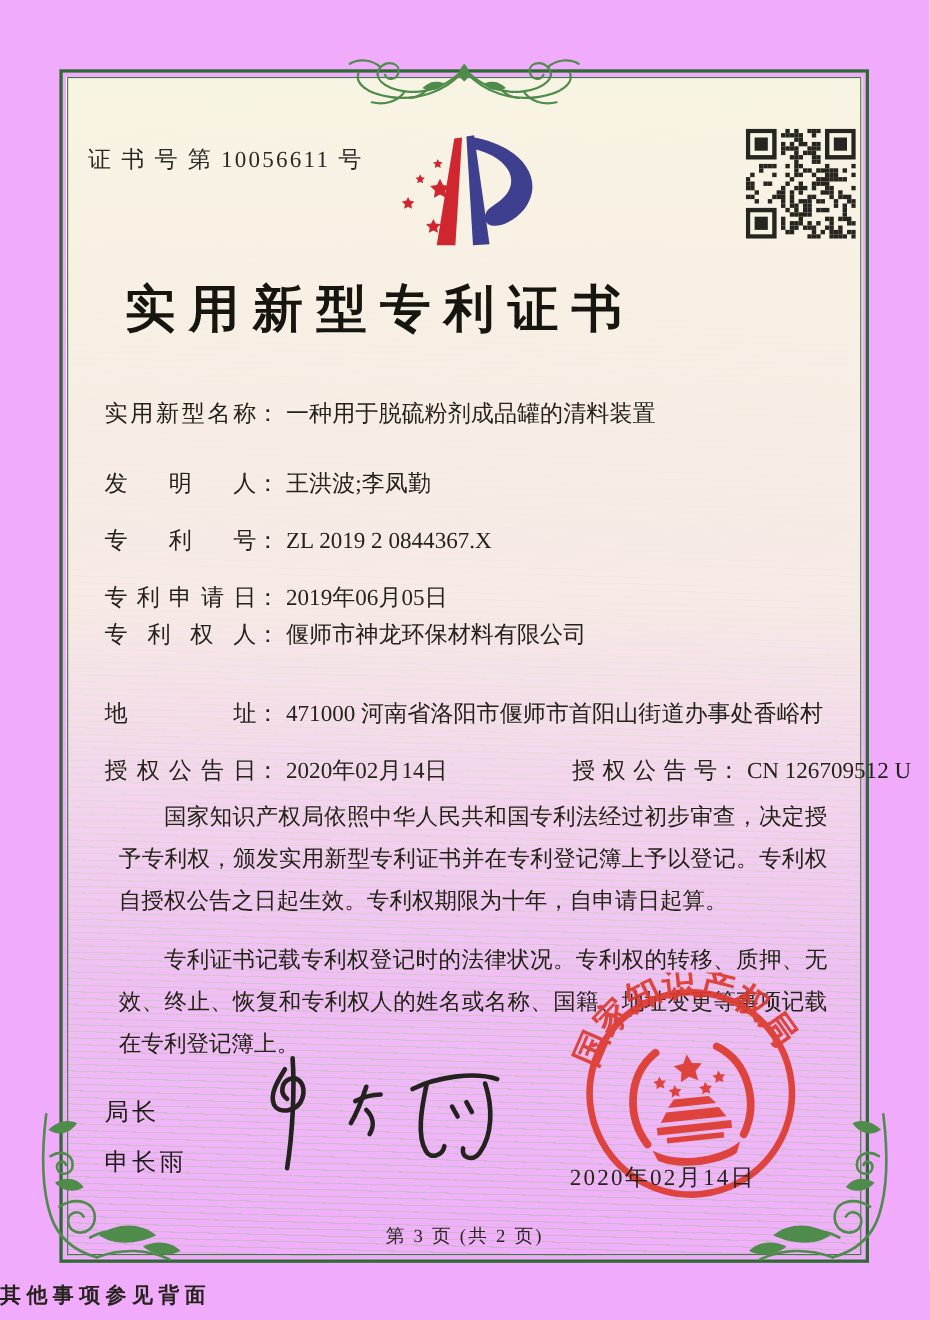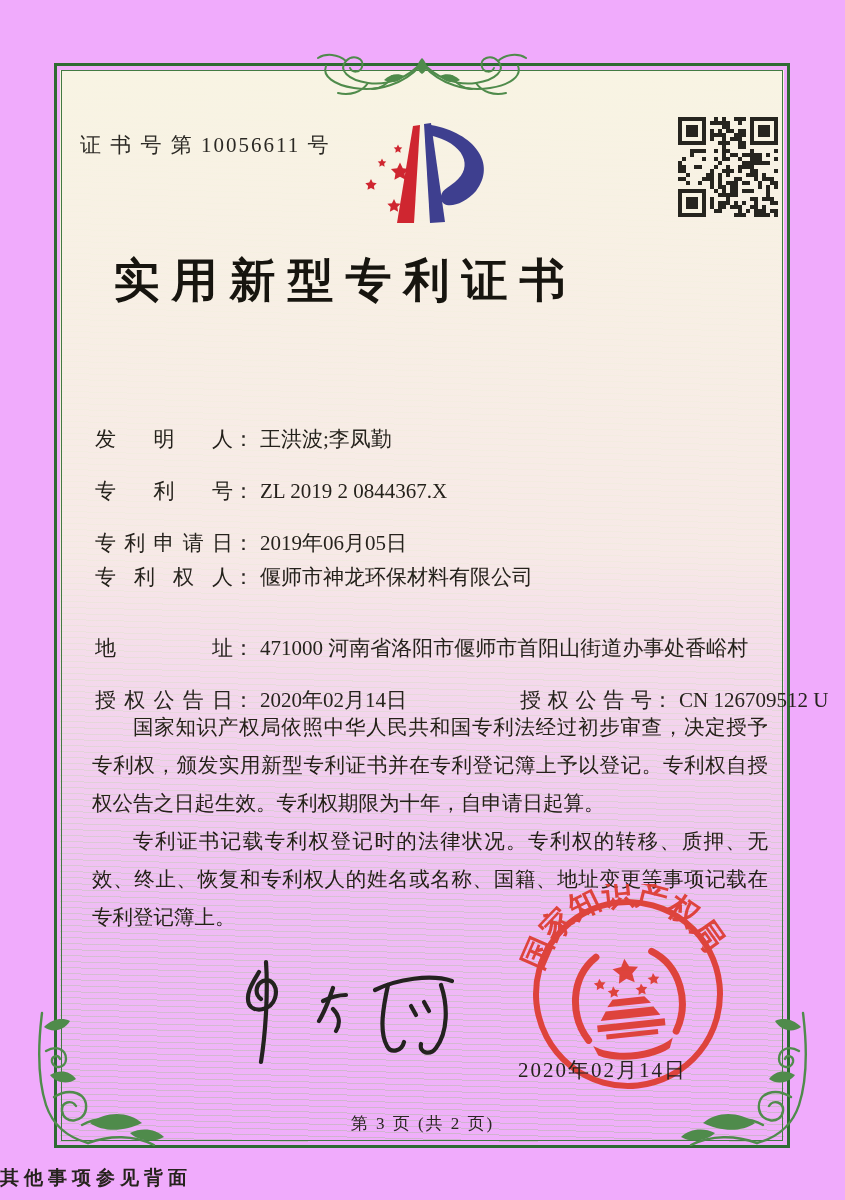--- a/index.html
+++ b/index.html
@@ -42,21 +42,21 @@
     display:inline-block;width:138px;
     text-align:justify;text-align-last:justify;
     vertical-align:bottom;color:#25221c;
   }
   .field-value{margin-left:6px;color:#25221c;}
   .grant-no{position:absolute;left:425px;top:0;}
   .body-text{
     position:absolute;left:92px;top:708px;width:676px;
     font-size:20.5px;line-height:38px;text-align:justify;color:#242118;
   }
-  .body-text p{margin:0;text-indent:2em;}
+  .body-text p{margin:16px;text-indent:2em;}
   .officer{
     position:absolute;left:95px;top:996px;
     font-family:"Liberation Sans","DejaVu Sans",sans-serif;
     font-size:22px;color:#1e1c18;letter-spacing:3px;
   }
   .officer div{margin-bottom:16px;}
   .signature{position:absolute;left:215px;top:948px;}
   .seal{position:absolute;left:512px;top:884px;}
   .seal-date{
     position:absolute;left:518px;top:1056px;
@@ -363,20 +363,23 @@
       <rect x="72" y="0" width="28" height="28" fill="#26251f"></rect>
       <rect x="76" y="4" width="20" height="20" fill="#f8f4e3"></rect>
       <rect x="80" y="8" width="12" height="12" fill="#26251f"></rect>
       <rect x="0" y="72" width="28" height="28" fill="#26251f"></rect>
       <rect x="4" y="76" width="20" height="20" fill="#f8f4e3"></rect>
       <rect x="8" y="80" width="12" height="12" fill="#26251f"></rect>
     </svg>
 
   <h1 class="title">实用新型专利证书</h1>
 
+  <div class="field-row" style="top:362px">
+    <span class="field-label">实用新型名称</span><span>：</span><span class="field-value">一种用于脱硫粉剂成品罐的清料装置</span>
+  </div>
   <div class="field-row" style="top:425px">
     <span class="field-label">发明人</span><span>：</span><span class="field-value">王洪波;李凤勤</span>
   </div>
   <div class="field-row" style="top:477px">
     <span class="field-label">专利号</span><span>：</span><span class="field-value">ZL 2019 2 0844367.X</span>
   </div>
   <div class="field-row" style="top:529px">
     <span class="field-label">专利申请日</span><span>：</span><span class="field-value">2019年06月05日</span>
   </div>
   <div class="field-row" style="top:563px">
@@ -391,20 +394,24 @@
     <span class="grant-no">
       <span class="field-label" style="width:132px">授权公告号</span><span>：</span><span class="field-value">CN 126709512 U</span>
     </span>
   </div>
 
   <div class="body-text">
     <p>国家知识产权局依照中华人民共和国专利法经过初步审查，决定授予专利权，颁发实用新型专利证书并在专利登记簿上予以登记。专利权自授权公告之日起生效。专利权期限为十年，自申请日起算。</p>
     <p>专利证书记载专利权登记时的法律状况。专利权的转移、质押、无效、终止、恢复和专利权人的姓名或名称、国籍、地址变更等事项记载在专利登记簿上。</p>
   </div>
 
+  <div class="officer">
+    <div>局长</div>
+    <div>申长雨</div>
+  </div>
 
   <svg class="signature" width="250" height="125" viewBox="0 0 250 125">
     <g stroke="#23221f" fill="none" stroke-width="4.2" stroke-linecap="round" stroke-linejoin="round">
       <path d="M44,24 C38,34 30,46 34,56 C38,65 56,63 60,50 C63,40 58,30 48,33 C41,36 39,46 46,51"></path>
       <path d="M51,14 C53,42 51,82 46,114"></path>
       <path d="M118,40 C114,52 110,63 104,73"></path>
       <path d="M108,53 C116,49 124,47 131,47"></path>
       <path d="M118,61 C124,67 126,75 121,83"></path>
       <path d="M160,42 C182,31 216,26 237,33"></path>
       <path d="M173,37 C168,60 164,84 172,98 C176,106 187,103 189,94"></path>

